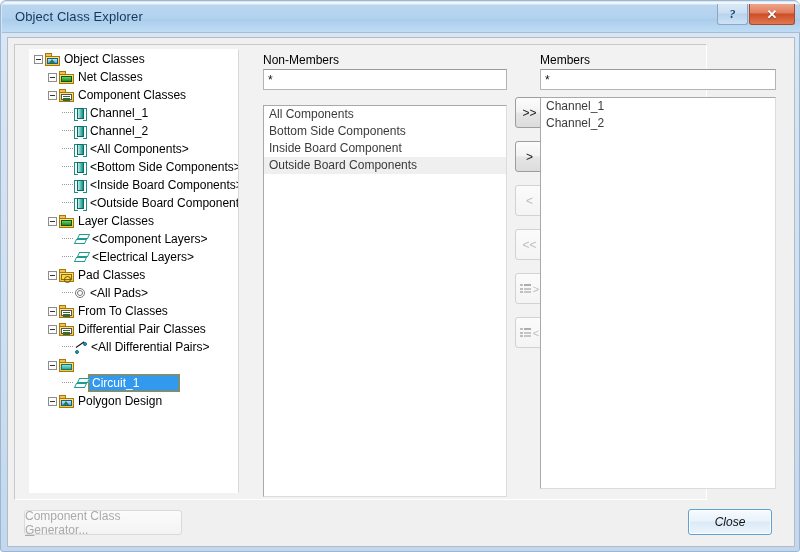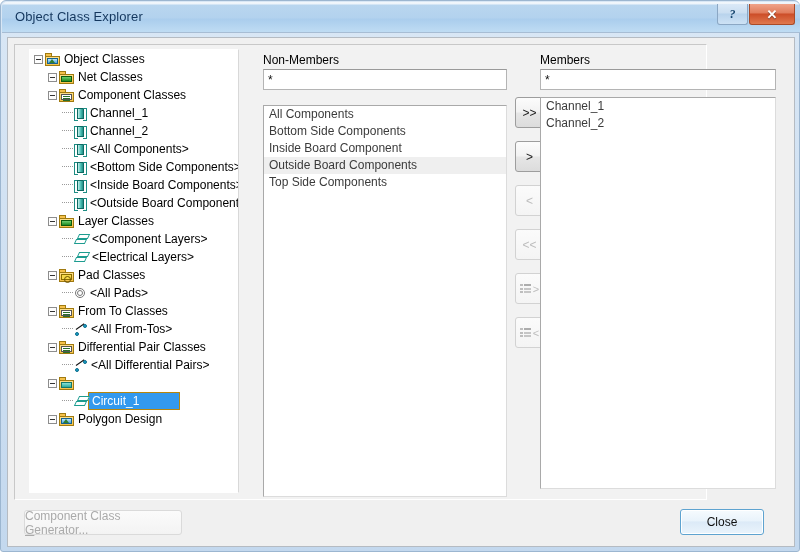--- a/index.html
+++ b/index.html
@@ -363,30 +363,30 @@
     border: 1px solid #dadada;
     border-radius: 3px;
     background: linear-gradient(to bottom,#fbfbfb,#f3f3f3);
     color: #aaaaaa;
     font-size: 12px;
     display:flex; align-items:center; justify-content:center;
   }
   #gen-button u { text-decoration: underline; }
   #close-button {
     position: absolute;
-    right: 24px; top: 3px;
+    right: 16px; top: 3px;
     width: 84px; height: 26px;
     box-sizing: border-box;
     border: 1px solid #5ea3d0;
     border-radius: 3px;
     background: linear-gradient(to bottom,#f6fbfe 0%, #e9f3fb 45%, #dceaf7 50%, #eaf4fc 100%);
     box-shadow: inset 0 0 0 1px #ffffff;
     color: #111;
     font-size: 12px;
-    display:flex; align-items:center; justify-content:center;
+    display:flex; align-items:center; justify-content:center;font-style:italic;
   }
 </style>
 </head>
 <body>
 
 <div id="window">
 
   <div id="titlebar">
     <div id="title-text">Object Class Explorer</div>
     <div id="win-buttons">
@@ -541,30 +541,20 @@
             <span class="spacer" style="width: 18px;"></span>
             <span class="expander"></span>
             <span class="ico ico-folder">
               <span class="tab"></span>
               <span class="body"></span>
               <span class="inner inner-lines"></span>
             </span>
             <span class="lbl">From To Classes</span>
           </div>
           <div class="tnode">
-            <span class="spacer" style="width: 32px;"></span>
-            <span class="dashline"></span>
-            <span class="ico ico-fromto">
-              <span class="ln"></span>
-              <span class="d1"></span>
-              <span class="d2"></span>
-            </span>
-            <span class="lbl">&lt;All From-Tos&gt;</span>
-          </div>
-          <div class="tnode">
             <span class="spacer" style="width: 18px;"></span>
             <span class="expander"></span>
             <span class="ico ico-folder">
               <span class="tab"></span>
               <span class="body"></span>
               <span class="inner inner-lines"></span>
             </span>
             <span class="lbl">Differential Pair Classes</span>
           </div>
           <div class="tnode">
@@ -607,21 +597,20 @@
           </div>
         </div>
 
       <div class="col-label" style="left:248px; top:8px;">Non-Members</div>
       <input class="filter-input" id="nm-filter" style="left: 248px; top: 24px; width: 244px; height: 21px;" value="*">
       <div class="listbox" id="nm-list" style="left:248px; top:52px; width:244px; height:392px;margin-top:8px;">
           <div class="listitem">All Components</div>
           <div class="listitem">Bottom Side Components</div>
           <div class="listitem">Inside Board Component</div>
           <div class="listitem hl">Outside Board Components</div>
-          <div class="listitem">Top Side Components</div>
         </div>
 
       <div id="xbtns">
           <div class="xbtn" style="left: 500px; top: 52px;">
             <span>&gt;&gt;</span>
           </div>
           <div class="xbtn" style="left: 500px; top: 96px;">
             <span>&gt;</span>
           </div>
           <div class="xbtn disabled" style="left: 500px; top: 140px;">

